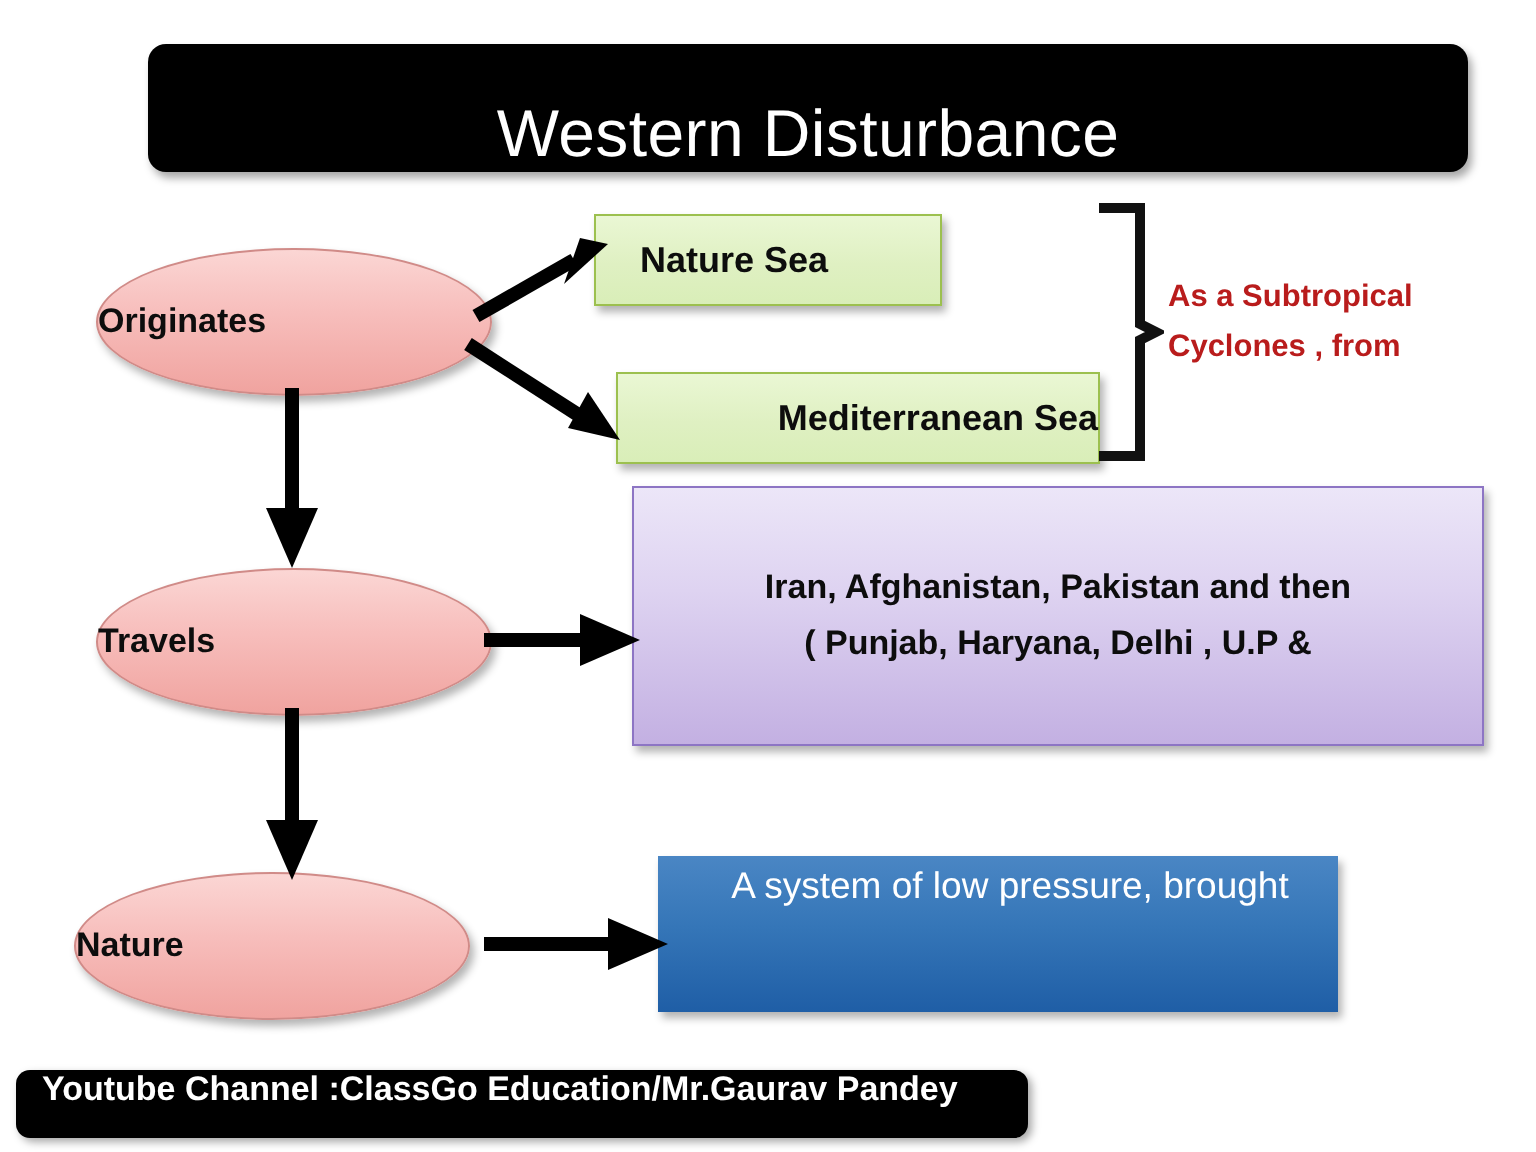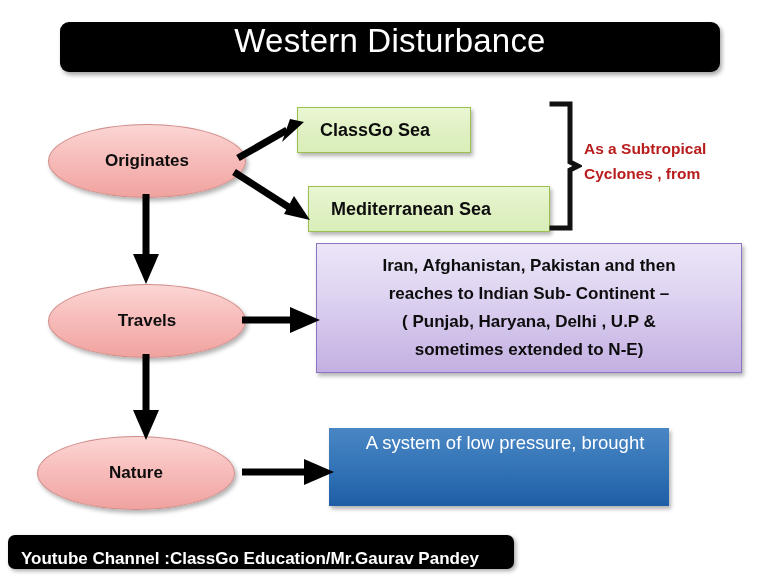--- a/index.html
+++ b/index.html
@@ -12,50 +12,49 @@
     height: 576px;
     position: relative;
     overflow: hidden;
     font-family: "Liberation Sans", sans-serif;
     background: #ffffff;
   }
 
   
   #title-bar {
     position: absolute;
-    left: 60px;
+    left: 74px;
     top: 22px;
     width: 660px;
-    height: 50px;
+    height: 64px;
     background: #000000;
     border-radius: 9px;
     box-shadow: 2px 3px 4px rgba(0,0,0,0.35);
     display: flex;
-    align-items: flex-start;
+    align-items: flex-end;
     justify-content: center;
   }
   #title-text {
     color: #ffffff;
     font-size: 33px;
     font-weight: 400;
     letter-spacing: 0.2px;
     font-family: "Liberation Sans", sans-serif;
     white-space: nowrap;
   }
 
   
   .ellipse {
     position: absolute;
     border-radius: 50%;
     background: linear-gradient(to bottom, #fbd6d4 0%, #f7bdbb 45%, #f0a39f 100%);
     border: 1px solid #d08b88;
     box-shadow: 2px 3px 4px rgba(0,0,0,0.3);
     display: flex;
     align-items: center;
-    justify-content: center;
   }
   .ellipse span {
     font-size: 17px;
     font-weight: bold;
     color: #0d0d0d;
     white-space: nowrap;
   }
   #ellipse-originates { left: 48px; top: 124px; width: 196px; height: 72px; }
   #ellipse-travels    { left: 48px; top: 284px; width: 196px; height: 72px; }
   #ellipse-nature     { left: 37px; top: 436px; width: 196px; height: 72px; }
@@ -70,21 +69,21 @@
     align-items: center;
   }
   .green-box span {
     font-size: 18px;
     font-weight: bold;
     color: #0d0d0d;
     white-space: nowrap;
     padding-left: 22px;
   }
   #box-caspian      { left: 297px; top: 107px; width: 172px; height: 44px; }
-  #box-mediterranean{ left: 308px; top: 186px; width: 240px; height: 44px; }
+  #box-mediterranean{ left: 308px; top: 186px; width: 240px; height: 44px; justify-content: flex-end; }
 
   
   #box-travels-detail {
     position: absolute;
     left: 316px;
     top: 243px;
     width: 426px;
     height: 130px;
     background: linear-gradient(to bottom, #ece6f8 0%, #ded3f1 40%, #c3b0e2 100%);
     border: 1.5px solid #8d75c4;
@@ -160,21 +159,21 @@
   #footer-bar {
     position: absolute;
     left: 8px;
     top: 535px;
     width: 506px;
     height: 34px;
     background: #000000;
     border-radius: 7px;
     box-shadow: 2px 2px 4px rgba(0,0,0,0.35);
     display: flex;
-    align-items: flex-end;
+    align-items: flex-start;
     padding-left: 13px;
     box-sizing: border-box;
   }
   #footer-text {
     color: #ffffff;
     font-size: 17px;
     font-weight: bold;
     white-space: nowrap;
   }
 </style>
@@ -191,32 +190,30 @@
 
 <div class="ellipse" id="ellipse-travels">
   <span>Travels</span>
 </div>
 
 <div class="ellipse" id="ellipse-nature">
   <span>Nature</span>
 </div>
 
 <div class="green-box" id="box-caspian">
-  <span>ClassGo Sea</span>
+  <span>Nature Sea</span>
 </div>
 
 <div class="green-box" id="box-mediterranean">
   <span>Mediterranean Sea</span>
 </div>
 
 <div id="box-travels-detail">
   <div class="line">Iran, Afghanistan, Pakistan and then</div>
-  <div class="line">reaches to Indian Sub- Continent –</div>
   <div class="line">( Punjab, Haryana, Delhi , U.P &amp;</div>
-  <div class="line">sometimes extended to N-E)</div>
 </div>
 
 <div id="box-nature-detail">
   <div class="line">A system of low pressure, brought</div>
 </div>
 
 <svg id="bracket-svg" width="34" height="132" viewBox="0 0 34 132">
   <path d="M4 4 L22 4 L22 62 L30 66 L22 70 L22 128 L4 128" fill="none" stroke="#111111" stroke-width="5" stroke-linecap="square" stroke-linejoin="miter"></path>
 </svg>
 

